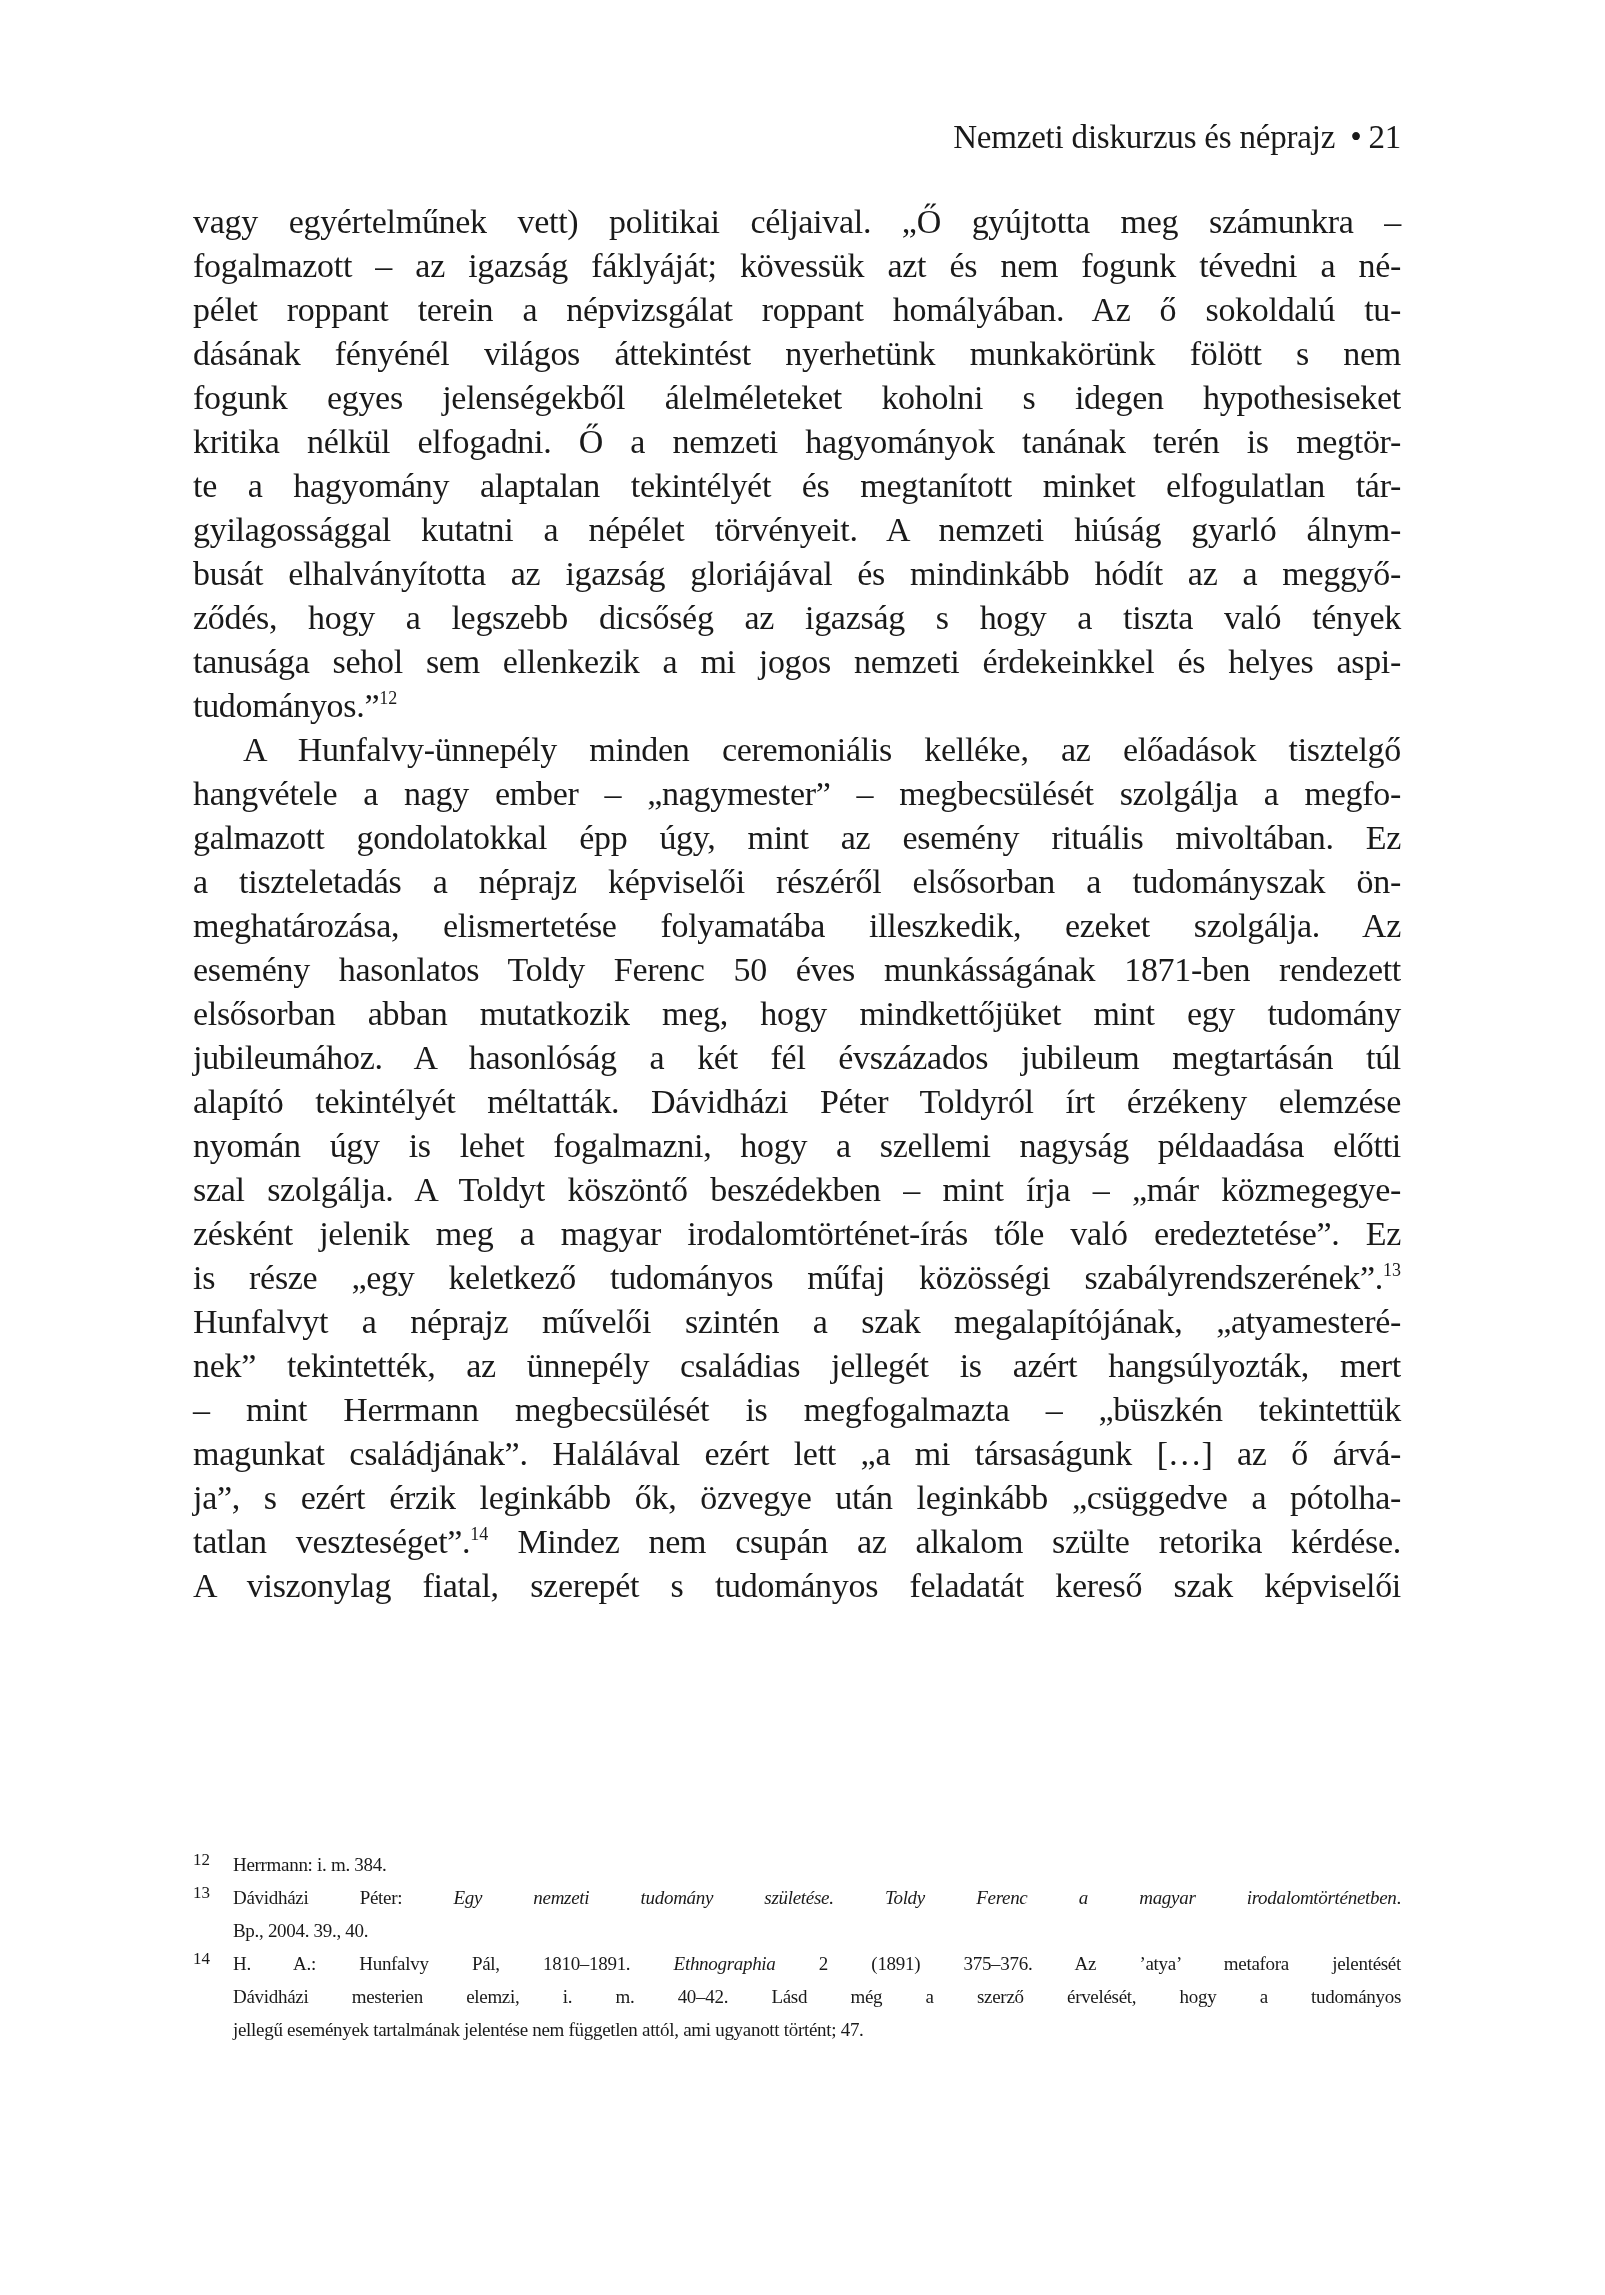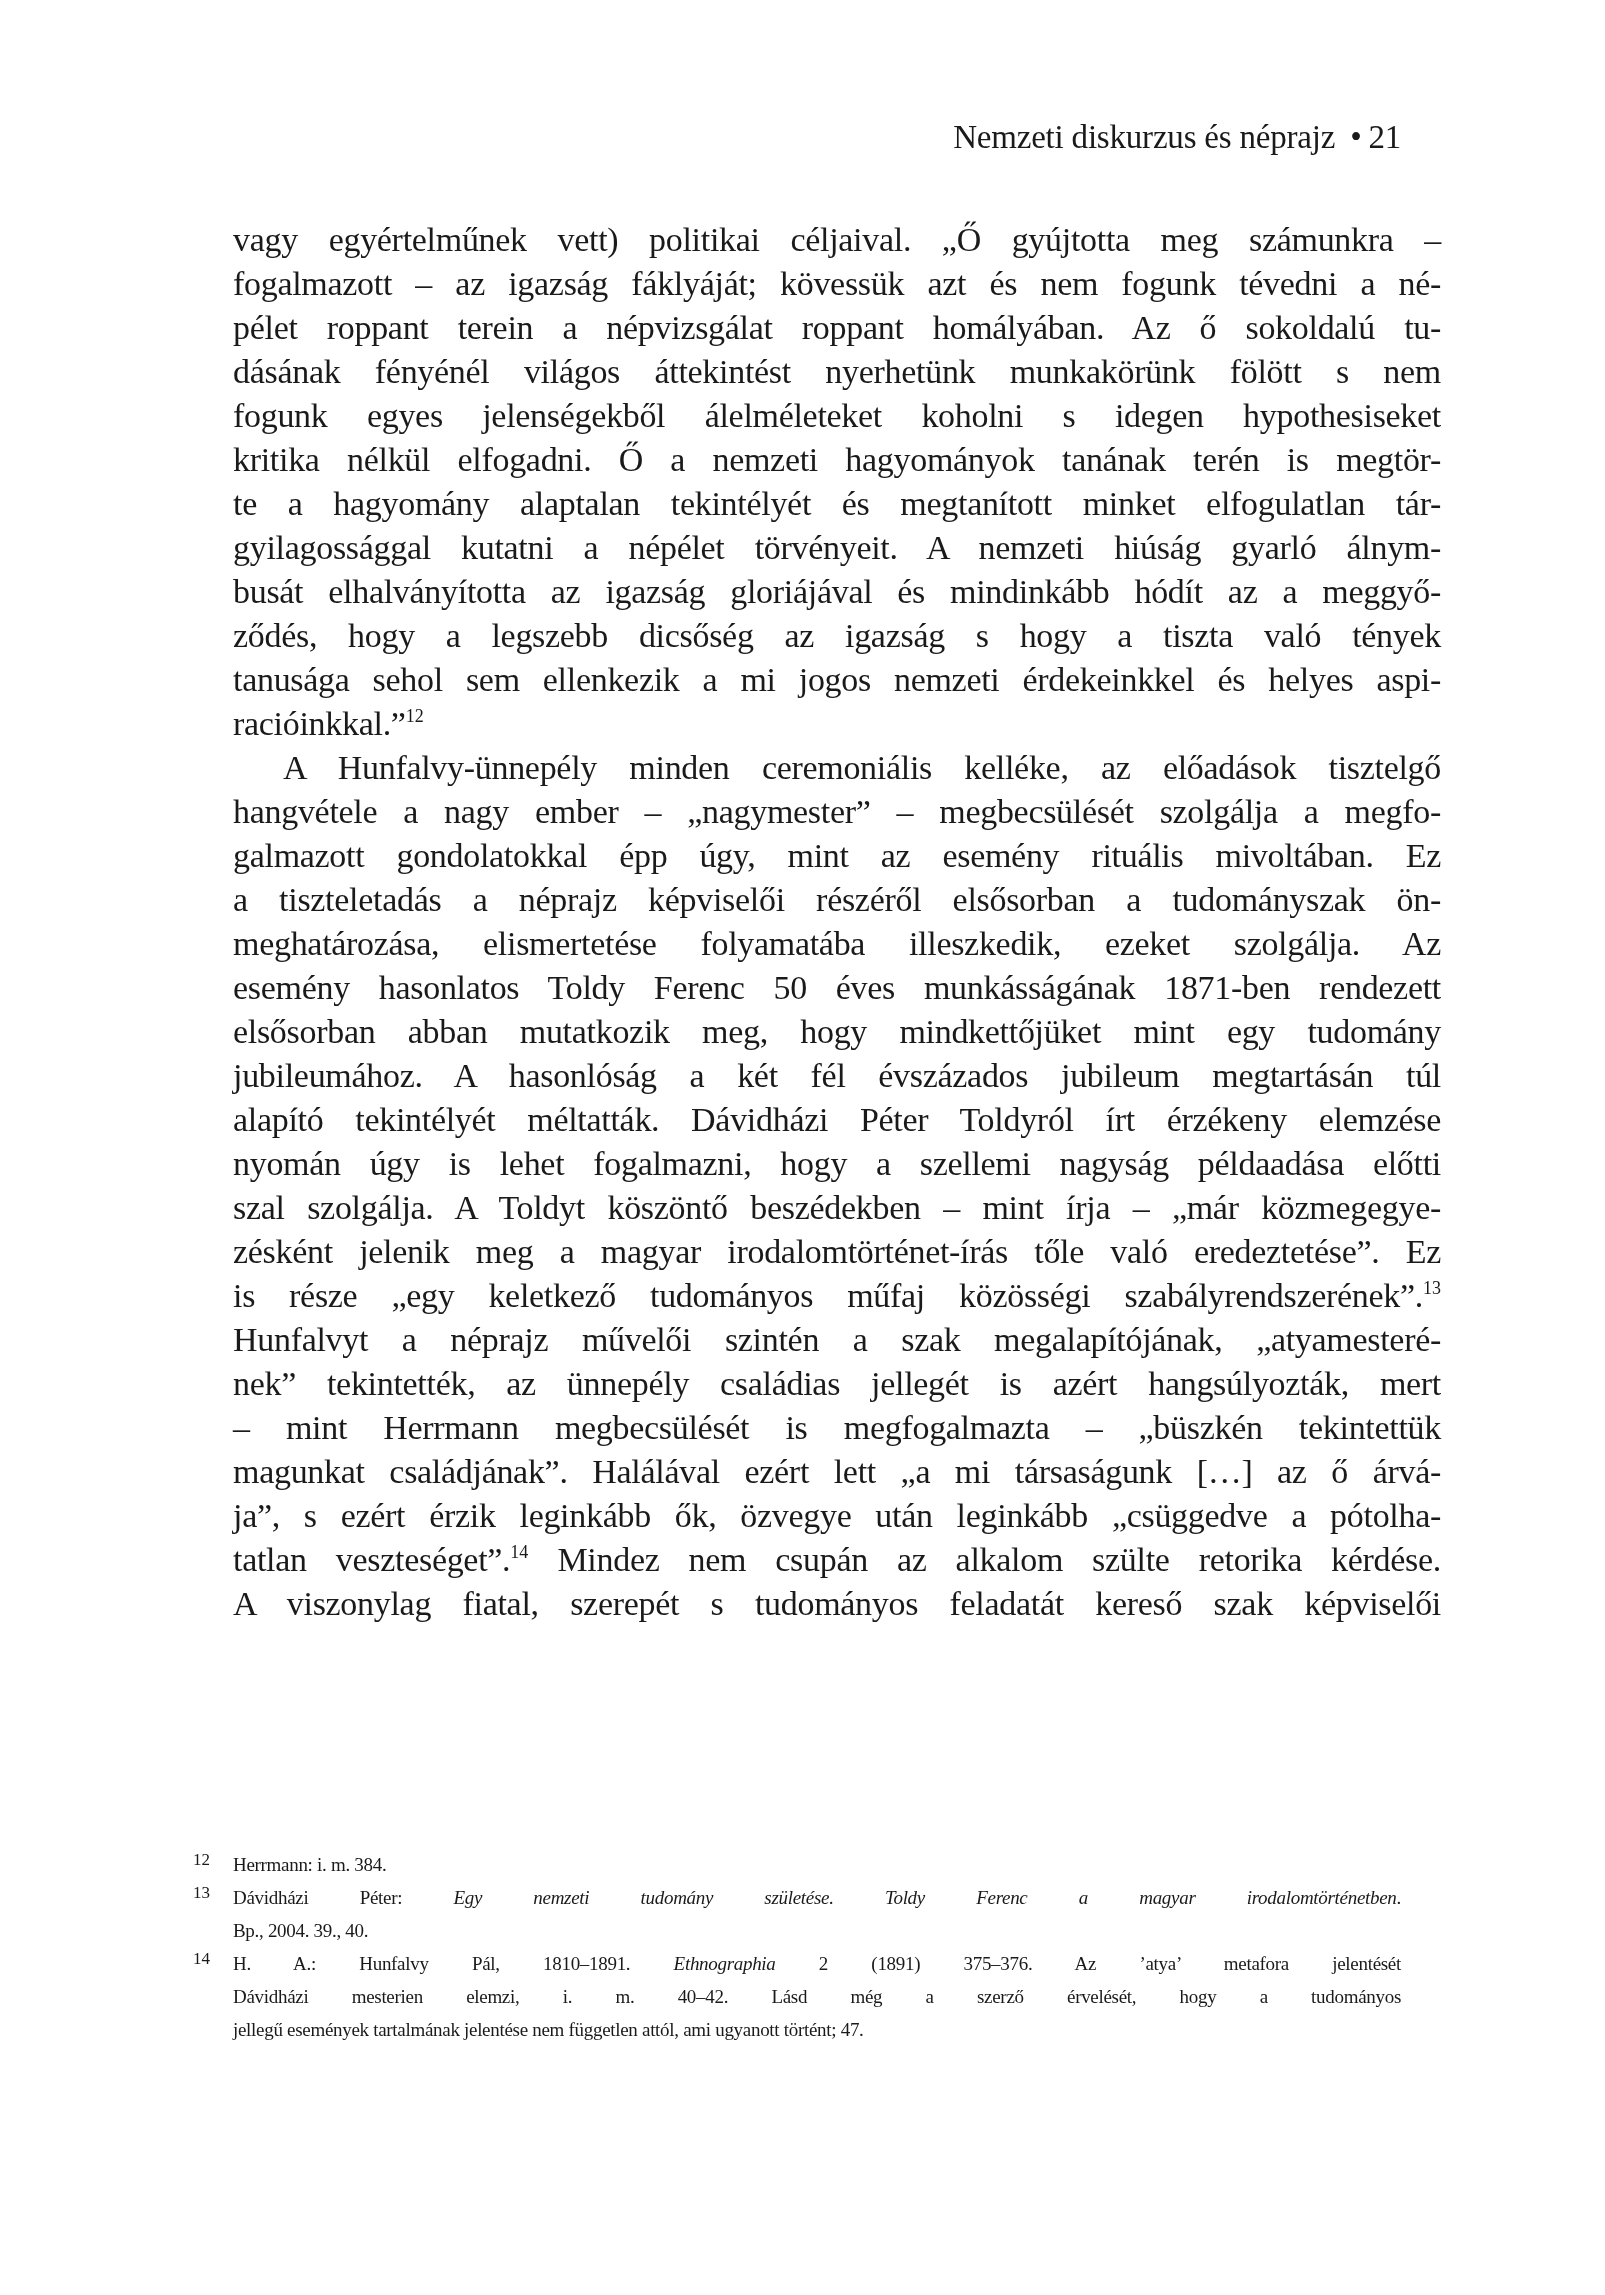--- a/index.html
+++ b/index.html
@@ -30,23 +30,22 @@
     letter-spacing: -0.2px;
     white-space: nowrap;
   }
   .running-head .bullet {
     display: inline-block;
     margin: 0 6.9px;
   }
   .body-text {
     position: absolute;
     left: 193px;
-    top: 218px;
+    top: 200px;
     width: 1208px;
-    margin-left: 40px;
   }
   .line {
     font-size: 34px;
     line-height: 44px;
     height: 44px;
     text-align: justify;
     text-align-last: justify;
     white-space: nowrap;
     overflow: visible;
     letter-spacing: -0.3px;
@@ -109,21 +108,21 @@
     <div class="line">fogalmazott – az igazság fáklyáját; kövessük azt és nem fogunk tévedni a né-</div>
     <div class="line">pélet roppant terein a népvizsgálat roppant homályában. Az ő sokoldalú tu-</div>
     <div class="line">dásának fényénél világos áttekintést nyerhetünk munkakörünk fölött s nem</div>
     <div class="line">fogunk egyes jelenségekből álelméleteket koholni s idegen hypothesiseket</div>
     <div class="line">kritika nélkül elfogadni. Ő a nemzeti hagyományok tanának terén is megtör-</div>
     <div class="line">te a hagyomány alaptalan tekintélyét és megtanított minket elfogulatlan tár-</div>
     <div class="line">gyilagossággal kutatni a népélet törvényeit. A nemzeti hiúság gyarló álnym-</div>
     <div class="line">busát elhalványította az igazság gloriájával és mindinkább hódít az a meggyő-</div>
     <div class="line">ződés, hogy a legszebb dicsőség az igazság s hogy a tiszta való tények</div>
     <div class="line">tanusága sehol sem ellenkezik a mi jogos nemzeti érdekeinkkel és helyes aspi-</div>
-    <div class="line last"><span>racióinkkal.”</span><sup class="ref">12</sup></div>
+    <div class="line last"><span>tudományos.”</span><sup class="ref">12</sup></div>
 
     <div class="line indent">A Hunfalvy-ünnepély minden ceremoniális kelléke, az előadások tisztelgő</div>
     <div class="line">hangvétele a nagy ember – „nagymester” – megbecsülését szolgálja a megfo-</div>
     <div class="line">galmazott gondolatokkal épp úgy, mint az esemény rituális mivoltában. Ez</div>
     <div class="line">a tiszteletadás a néprajz képviselői részéről elsősorban a tudományszak ön-</div>
     <div class="line">meghatározása, elismertetése folyamatába illeszkedik, ezeket szolgálja. Az</div>
     <div class="line">esemény hasonlatos Toldy Ferenc 50 éves munkásságának 1871-ben rendezett</div>
     <div class="line">elsősorban abban mutatkozik meg, hogy mindkettőjüket mint egy tudomány</div>
     <div class="line">jubileumához. A hasonlóság a két fél évszázados jubileum megtartásán túl</div>
     <div class="line">alapító tekintélyét méltatták. Dávidházi Péter Toldyról írt érzékeny elemzése</div>

